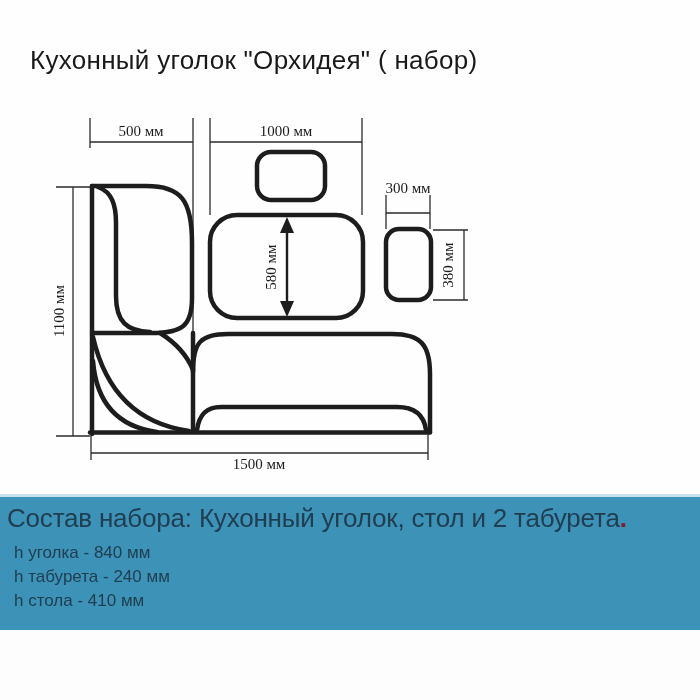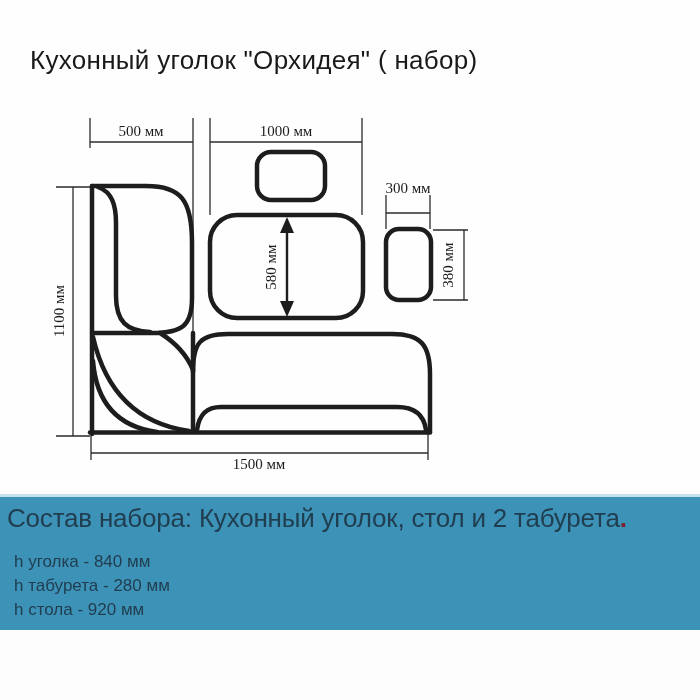--- a/index.html
+++ b/index.html
@@ -4,21 +4,21 @@
 <style>
   html,body{margin:0;padding:0;background:#ffffff;}
   #page{position:relative;width:700px;height:700px;background:#fefefe;overflow:hidden;
         font-family:"Liberation Sans",sans-serif;}
   #title{position:absolute;left:30px;top:45px;font-size:26px;letter-spacing:.3px;
          color:#191919;white-space:nowrap;}
   #drawing{position:absolute;left:0;top:0;}
   .dim-label{font-family:"Liberation Serif",serif;font-size:15px;fill:#1c1c1c;}
   #banner{position:absolute;left:0;top:494px;width:700px;height:133px;
           background:#3d92b7;border-top:3px solid #c3e2ec;}
-  #banner-heading{margin:6px 0 16px 7px;font-size:26px;letter-spacing:-.2px;
+  #banner-heading{margin:6px 0 7px 7px;font-size:26px;letter-spacing:-.2px;
                   color:#203e50;white-space:nowrap;}
   #banner-heading .period{color:#7e1e2b;font-weight:bold;}
   #specs{margin:7px 0 0 14px;font-size:17px;line-height:24px;color:#203e50;}
   #below-banner{position:absolute;left:0;top:630px;width:700px;height:70px;background:#fdfdfd;}
 </style>
 </head>
 <body>
 
 <div id="page">
 
@@ -88,19 +88,19 @@
       <text class="dim-label" transform="rotate(-90 453 265)" x="453" y="265">380 мм</text>
     </g>
   </svg>
 
   <div id="banner">
     <div id="banner-heading">
       <span>Состав набора: Кухонный уголок, стол и 2 табурета</span><span class="period">.</span>
     </div>
     <div id="specs">
       <div>h уголка - 840 мм</div>
-      <div>h табурета - 280 мм</div>
-      <div>h стола - 920 мм</div>
+      <div>h табурета - 240 мм</div>
+      <div>h стола - 410 мм</div>
     </div>
   </div>
 
   <div id="below-banner"></div>
 </div>
 
 </body></html>

